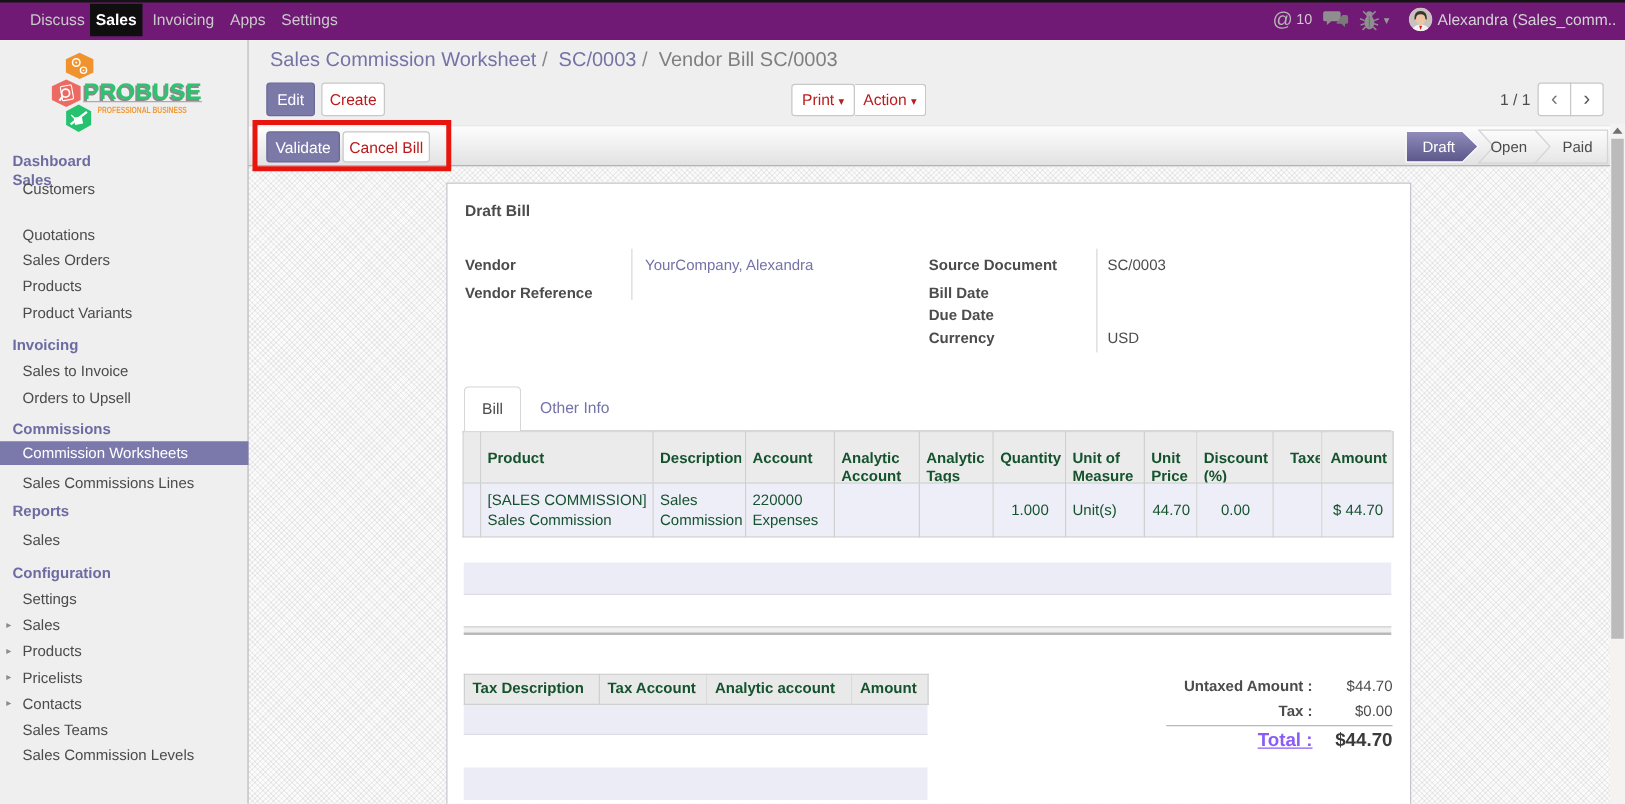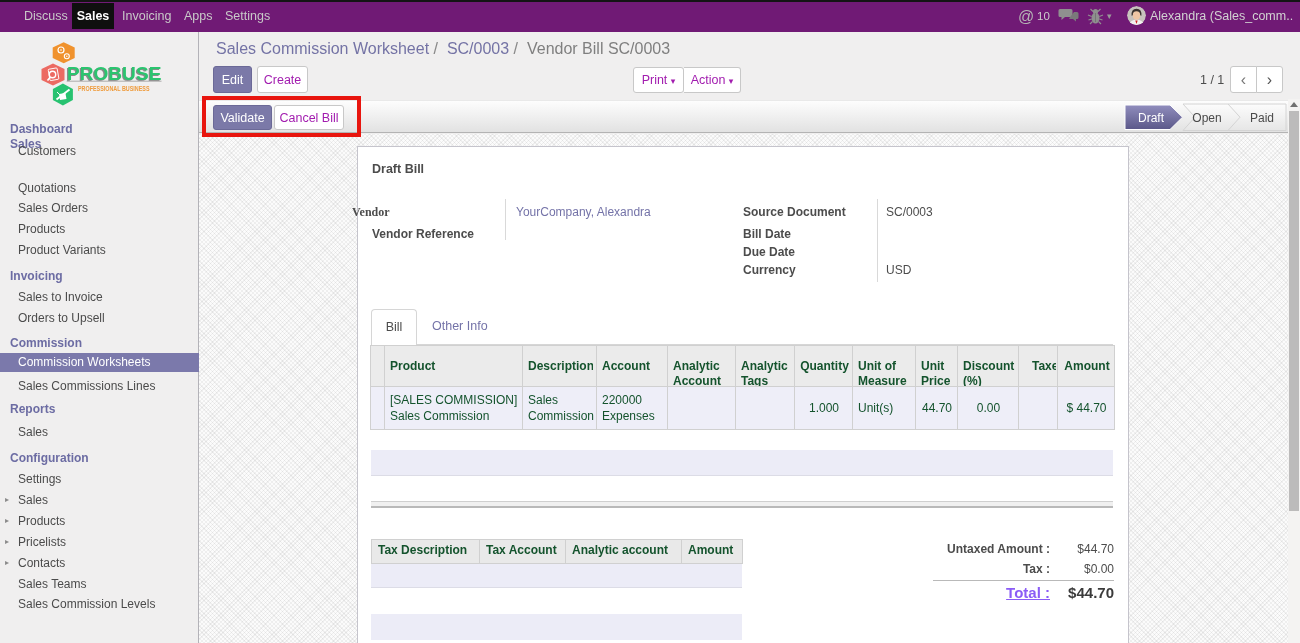--- a/index.html
+++ b/index.html
@@ -17,21 +17,21 @@
 .mi { position:absolute; left:18px; font-size:12px; color:#4b4b4b; white-space:nowrap; }
 .mh { position:absolute; left:10px; font-size:12px; font-weight:bold; color:#6c6ca3; white-space:nowrap; }
 .sel { left:0; width:199px; background:#7b79ab; color:#fff; }
 .sel span { margin-left:18px; }
 .arr { position:absolute; left:5px; color:#8a8a8a; font-size:8px; }
 
 
 #cp { position:absolute; left:199px; top:32px; width:1101px; height:68px; background:#f0efef; }
 #crumb { position:absolute; left:17px; top:8px; font-size:16px; color:#7473a5; white-space:nowrap; }
 #crumb .sep { color:#888; } #crumb .last { color:#7f7f7f; }
-.btn { position:absolute; font-size:12.5px; color:#a21caf; background:#fff; border:1px solid #c8c8c8; border-radius:3px; text-align:center; }
+.btn { position:absolute; font-size:12.5px; color:#b91c1c; background:#fff; border:1px solid #c8c8c8; border-radius:3px; text-align:center; }
 .btnp { background:#7b79a8; color:#fff; border:1px solid #6b6997; }
 
 
 #sb { position:absolute; left:199px; top:100px; width:1089px; height:33px; background:linear-gradient(#fdfdfd,#e2e2e2); border-bottom:1px solid #b3b3b3; border-top:1px solid #e9e9e9; }
 
 
 #form { position:absolute; left:199px; top:134px; width:1101px; height:509px;
   background-color:#fbfbfb;
   background-image: repeating-linear-gradient(45deg, rgba(0,0,0,.05) 0 1px, rgba(0,0,0,0) 1px 3px), repeating-linear-gradient(135deg, rgba(0,0,0,.05) 0 1px, rgba(0,0,0,0) 1px 3px);
 }
@@ -123,21 +123,21 @@
   <div class="mh" style="top:90px;">Dashboard</div>
   <div class="mh" style="top:105px;">Sales</div>
   <div class="mi" style="top:112px;">Customers</div>
   <div class="mi" style="top:148.8px;text-align:center;">Quotations</div>
   <div class="mi" style="top:169px;">Sales Orders</div>
   <div class="mi" style="top:189.9px;">Products</div>
   <div class="mi" style="top:211px;">Product Variants</div>
   <div class="mh" style="top:236.9px;">Invoicing</div>
   <div class="mi" style="top:258px;">Sales to Invoice</div>
   <div class="mi" style="top:278.9px;">Orders to Upsell</div>
-  <div class="mh" style="top:303.8px;">Commission</div>
+  <div class="mh" style="top:303.8px;">Commissions</div>
   <div class="mi sel" style="top:320.5px; height:19px; line-height:19px;"><span>Commission Worksheets</span></div>
   <div class="mi" style="top:346.7px;">Sales Commissions Lines</div>
   <div class="mh" style="top:370px;">Reports</div>
   <div class="mi" style="top:393.3px;">Sales</div>
   <div class="mh" style="top:418.7px;">Configuration</div>
   <div class="mi" style="top:439.5px;">Settings</div>
   <div class="arr" style="top:463px;">▸</div>
     <div class="mi" style="top:461px;">Sales</div>
   <div class="arr" style="top:484px;">▸</div>
     <div class="mi" style="top:482.1px;">Products</div>
@@ -181,21 +181,21 @@
     <text x="87" y="20.5" text-anchor="middle" font-size="12" fill="#4a4a4a">Open</text>
     <text x="142" y="20.5" text-anchor="middle" font-size="12" fill="#4a4a4a">Paid</text>
   </svg>
 </div>
 
 <div id="form"></div>
 <div id="sheet"></div>
 
 <div class="lbl" style="left:372px; top:162px; font-size:12.5px;">Draft Bill</div>
 
-<div class="lbl" style="left:352px; top:205px;font-family:Liberation Serif, serif;">Vendor</div>
+<div class="lbl" style="left:372px; top:205px;">Vendor</div>
 <div class="abs lnk" style="left:516px; top:205px; font-size:12px;">YourCompany, Alexandra</div>
 <div class="lbl" style="left:372px; top:227px;">Vendor Reference</div>
 <div class="abs" style="left:505px; top:199px; width:1px; height:41px; background:#d9d9d9;"></div>
 
 <div class="lbl" style="left:743px; top:205px;">Source Document</div>
 <div class="abs" style="left:886px; top:205px; font-size:12px;">SC/0003</div>
 <div class="lbl" style="left:743px; top:227px;">Bill Date</div>
 <div class="lbl" style="left:743px; top:245px;">Due Date</div>
 <div class="lbl" style="left:743px; top:263px;">Currency</div>
 <div class="abs" style="left:886px; top:263px; font-size:12px;">USD</div>

